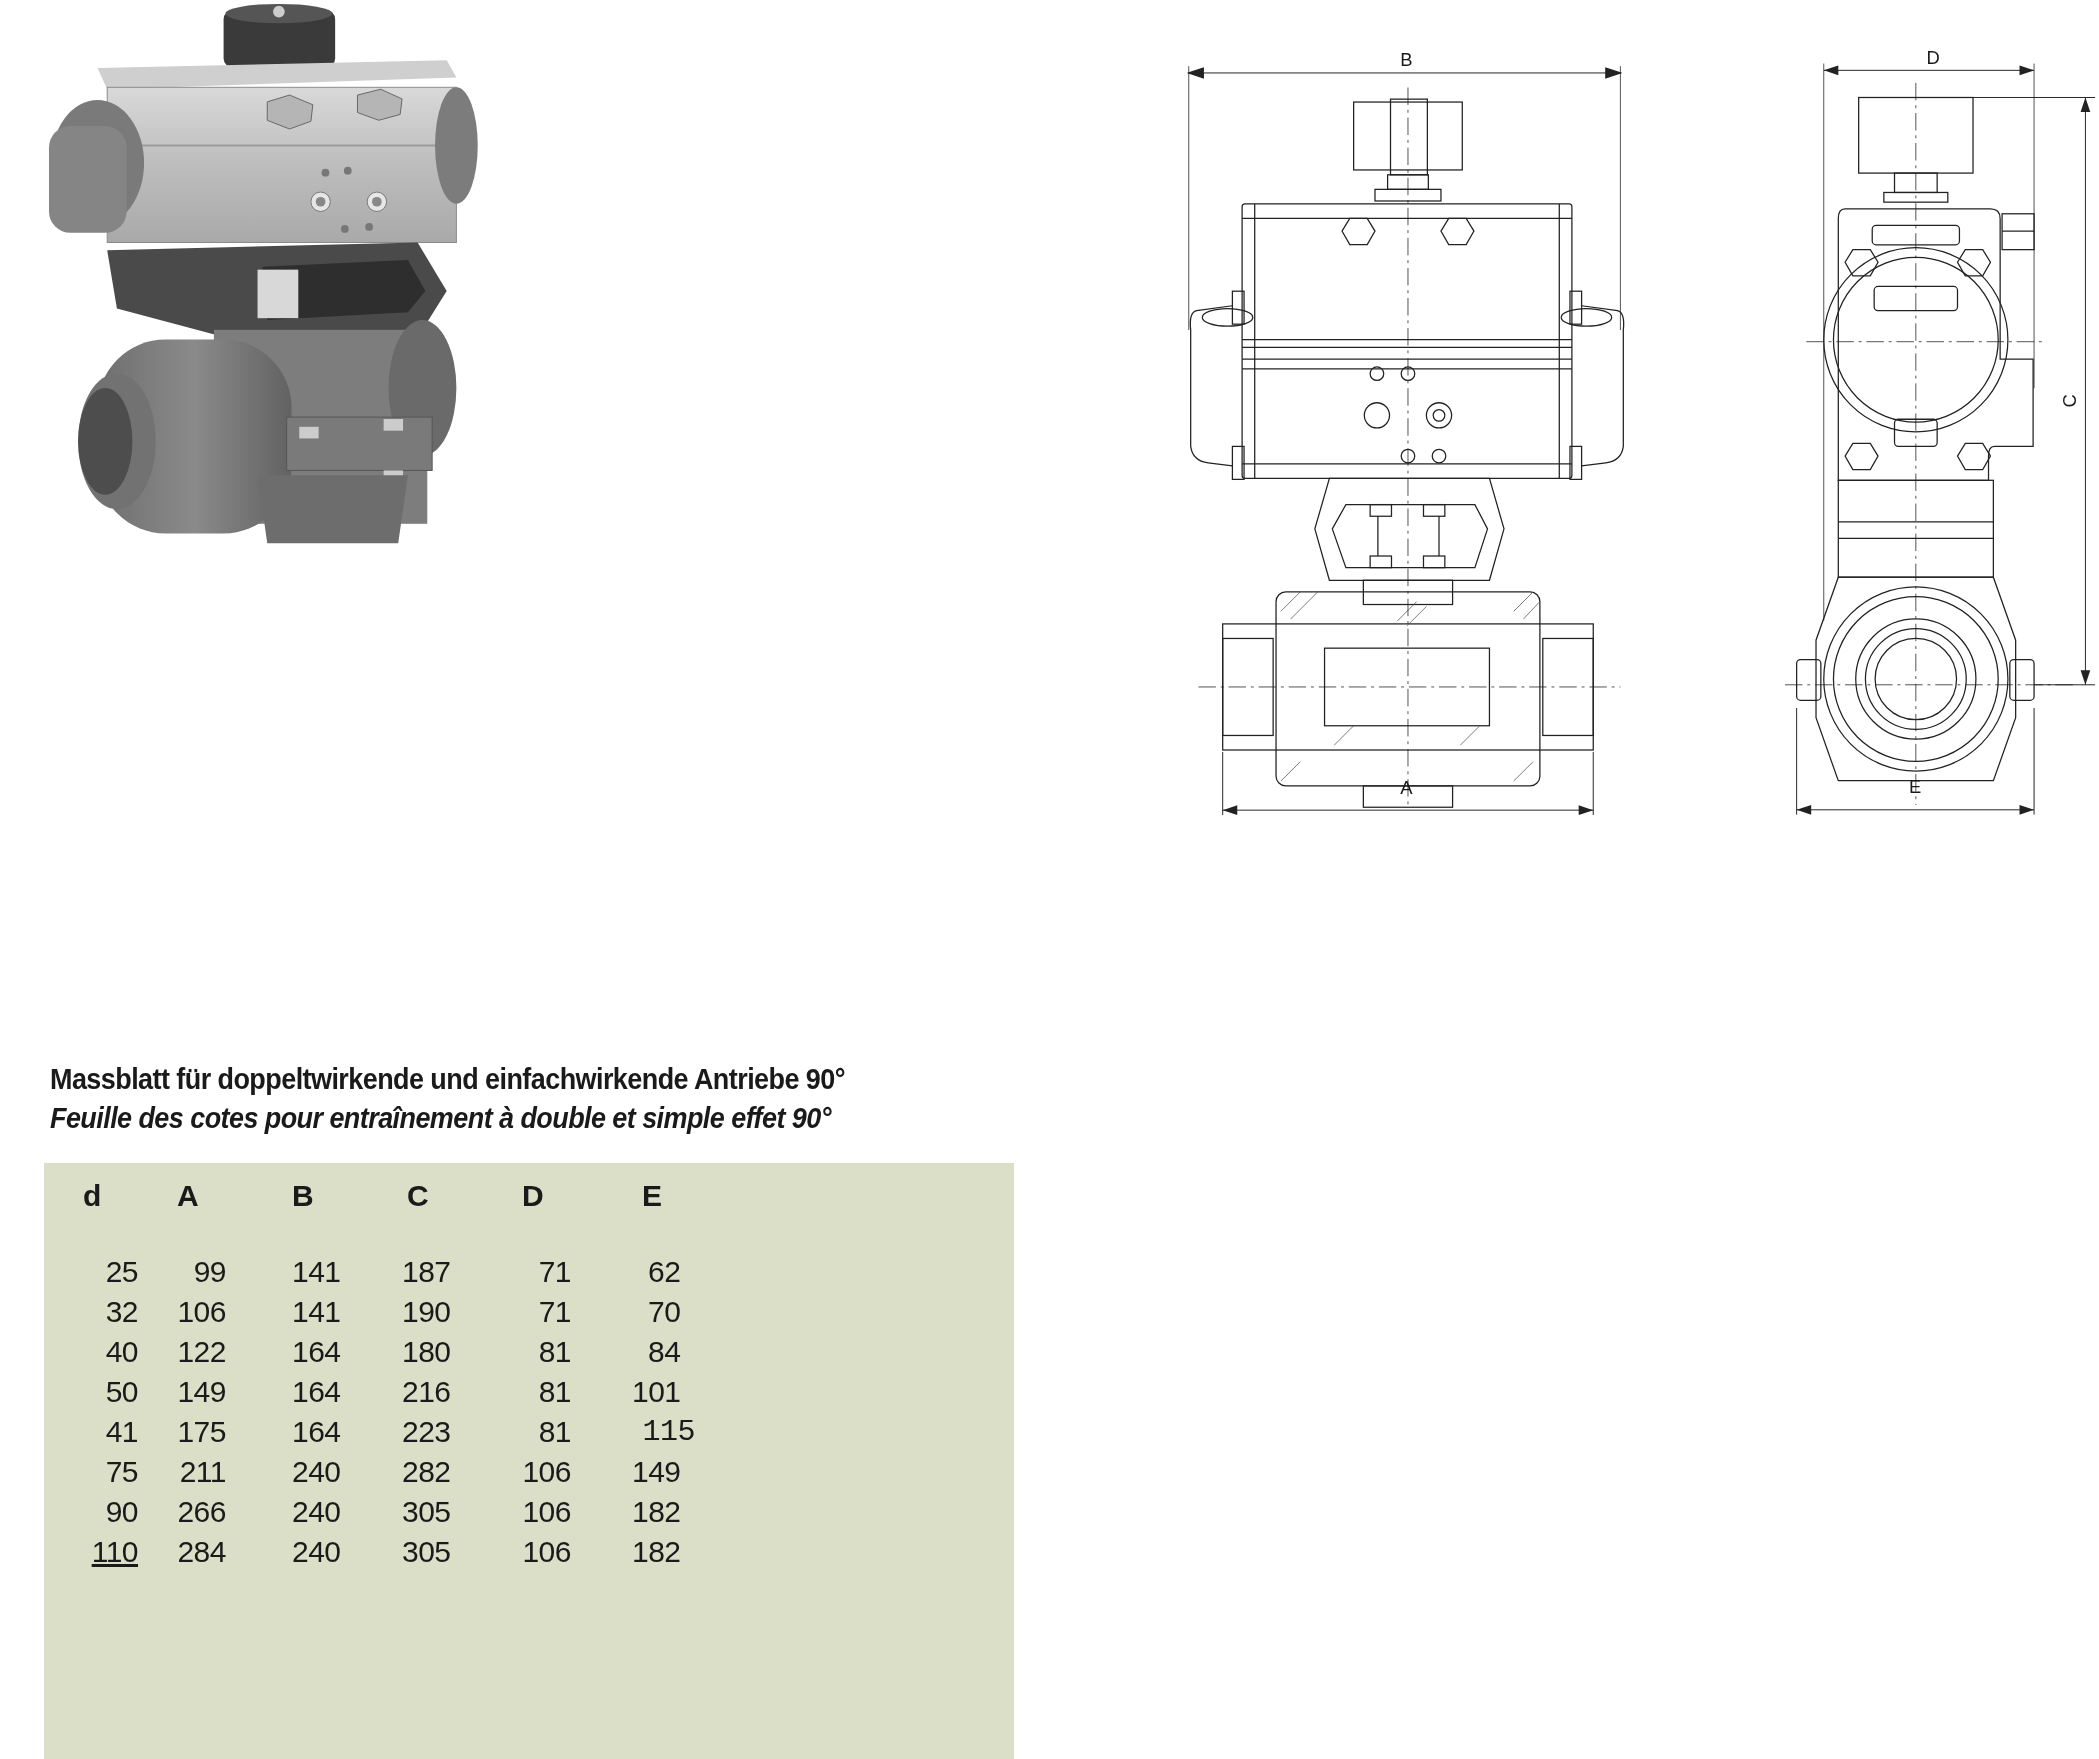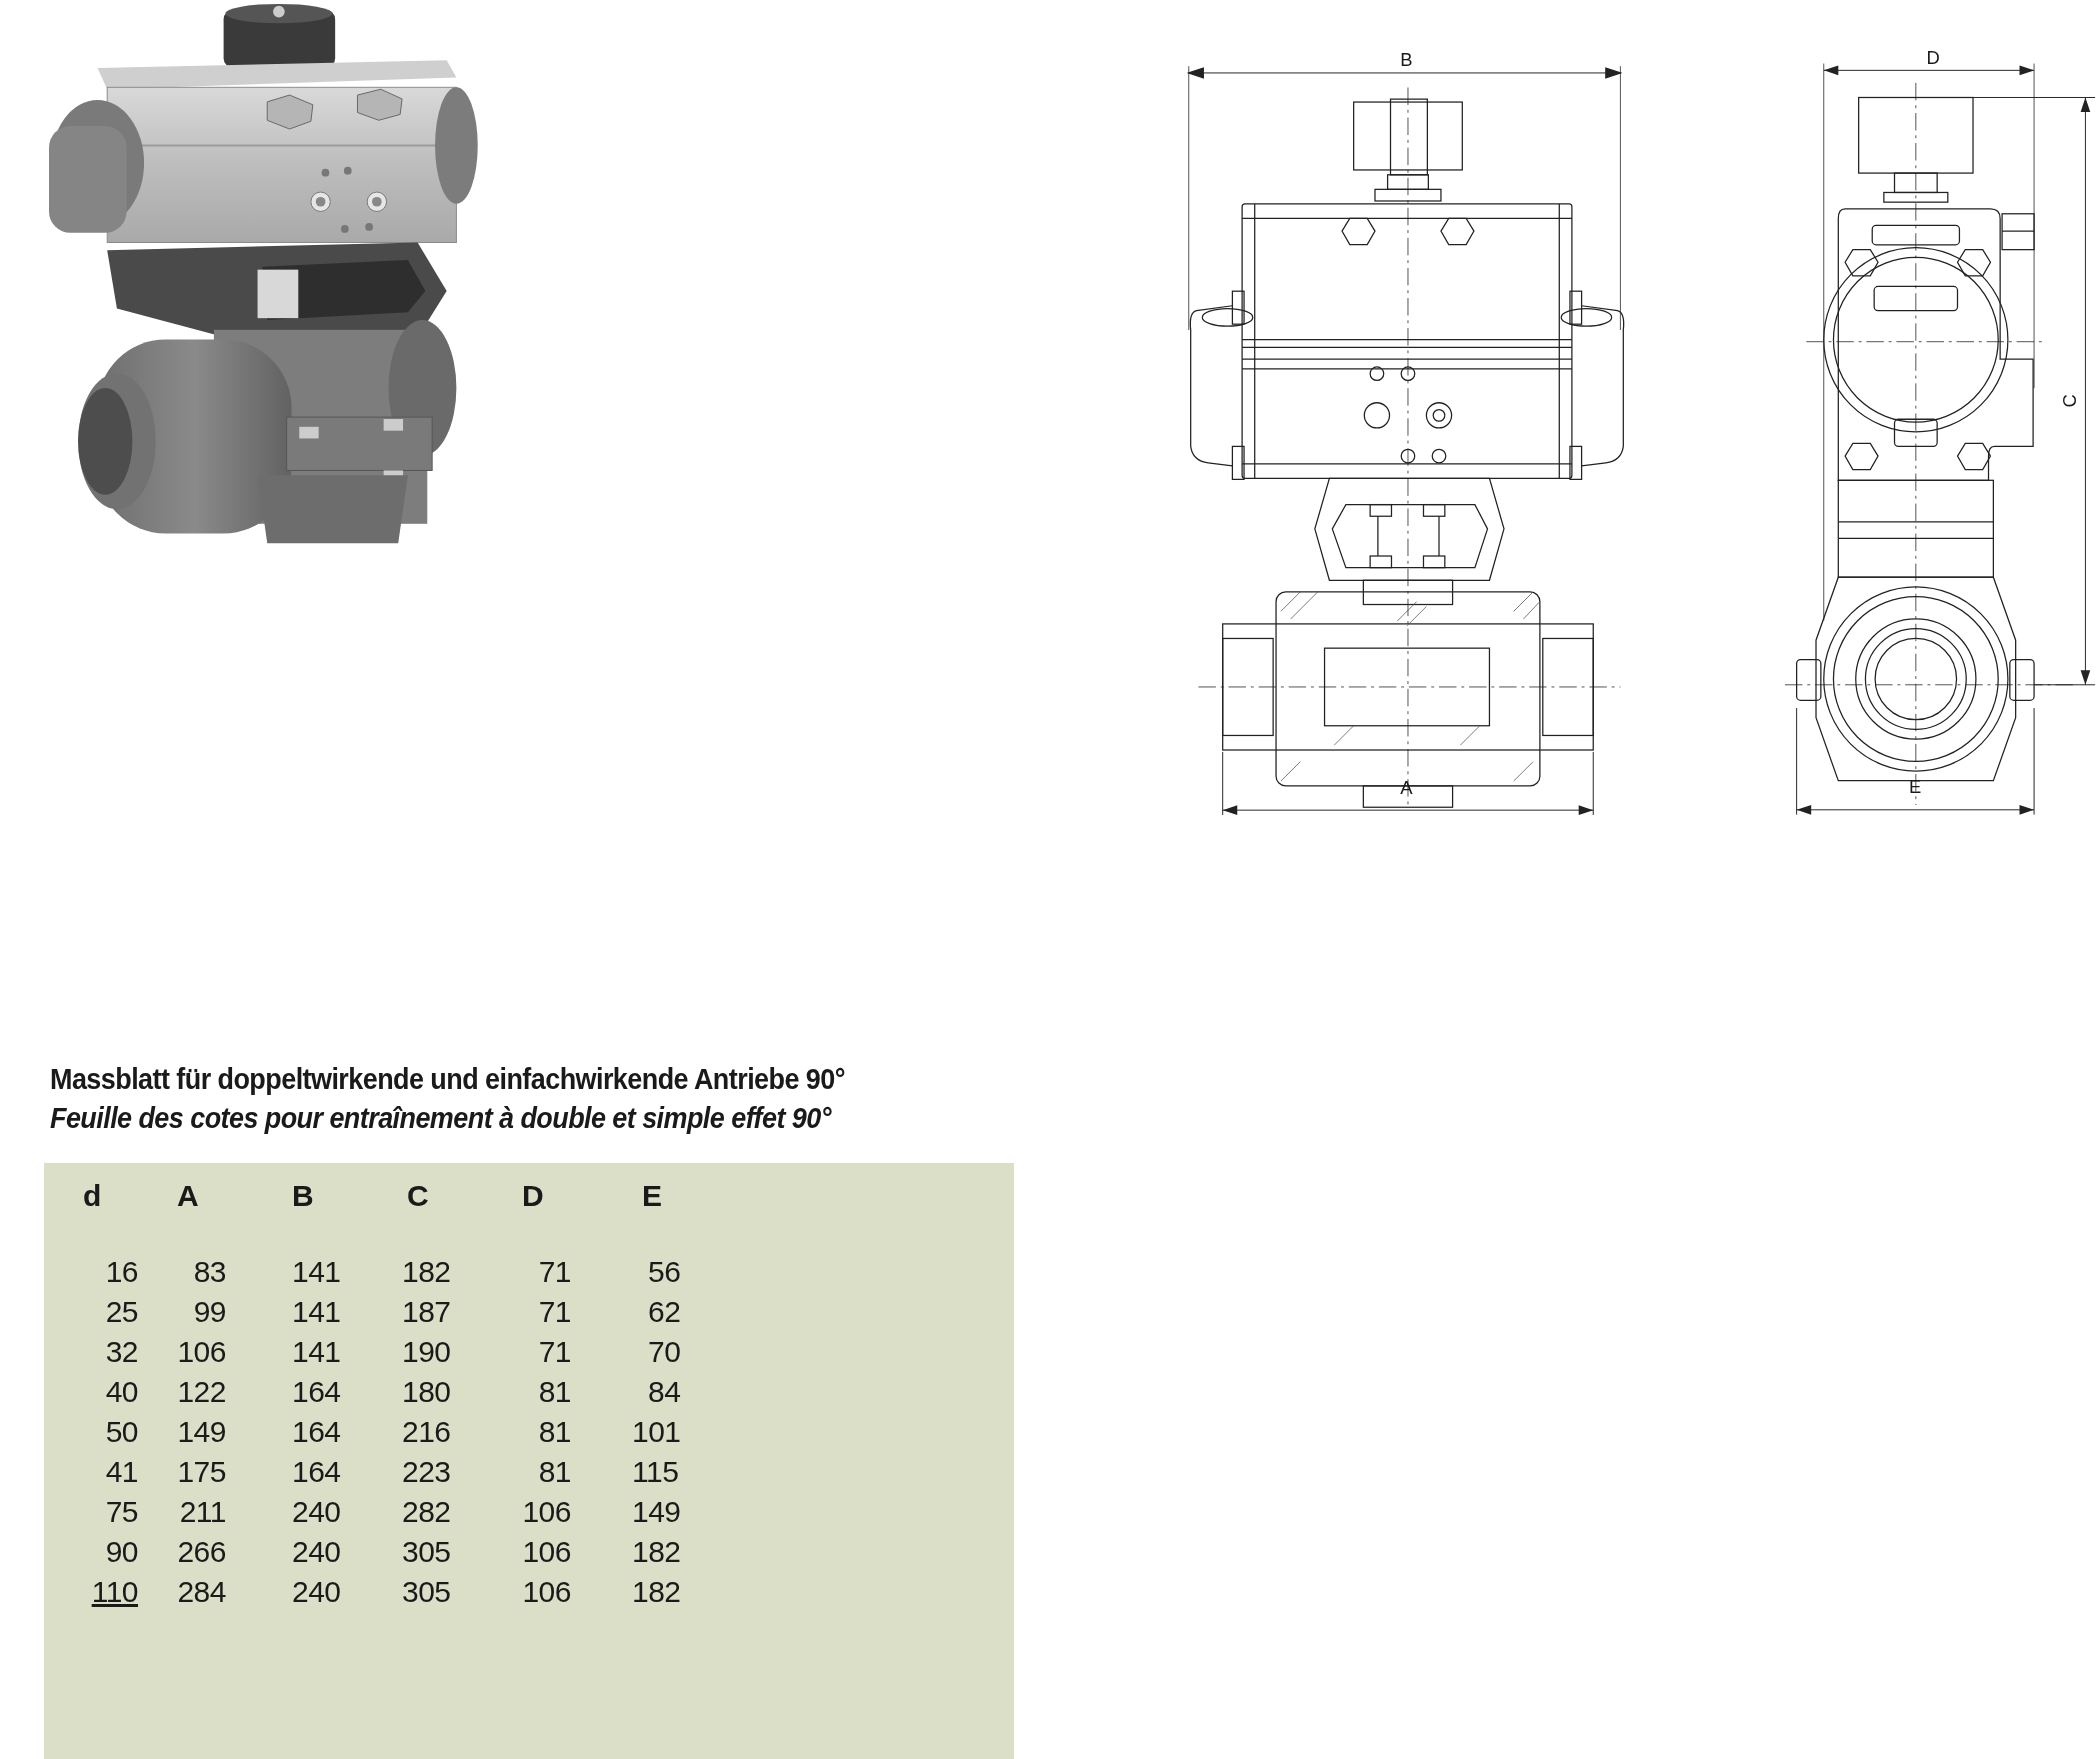--- a/index.html
+++ b/index.html
@@ -274,28 +274,20 @@
         <th style="padding-left:39px">B</th>
         <th style="padding-left:39px">C</th>
         <th style="padding-left:39px">D</th>
         <th style="padding-left:44px">E</th>
       </tr>
     </thead>
     <tbody id="tbody">
       <tr class="spacer">
           <td colspan="6"></td>
         </tr>
-    <tr>
-          <td style="padding-right: 0px;">16</td>
-          <td style="padding-right: 27px;">83</td>
-          <td style="padding-right: 27px; text-align: left; padding-left: 39px;">141</td>
-          <td style="padding-right: 27px; text-align: left; padding-left: 34px;">182</td>
-          <td style="padding-right: 27px;">71</td>
-          <td style="padding-right: 0px; text-align: left; padding-left: 50px;">56</td>
-        </tr>
         <tr>
           <td style="padding-right: 0px;">25</td>
           <td style="padding-right: 27px;">99</td>
           <td style="padding-right: 27px; text-align: left; padding-left: 39px;">141</td>
           <td style="padding-right: 27px; text-align: left; padding-left: 34px;">187</td>
           <td style="padding-right: 27px;">71</td>
           <td style="padding-right: 0px; text-align: left; padding-left: 50px;">62</td>
         </tr>
         <tr>
           <td style="padding-right: 0px;">32</td>
@@ -320,21 +312,21 @@
           <td style="padding-right: 27px; text-align: left; padding-left: 34px;">216</td>
           <td style="padding-right: 27px;">81</td>
           <td style="padding-right: 0px; text-align: left; padding-left: 34px;">101</td>
         </tr>
         <tr>
           <td style="padding-right: 0px;">41</td>
           <td style="padding-right: 27px;">175</td>
           <td style="padding-right: 27px; text-align: left; padding-left: 39px;">164</td>
           <td style="padding-right: 27px; text-align: left; padding-left: 34px;">223</td>
           <td style="padding-right: 27px;">81</td>
-          <td style="padding-right: 0px; text-align: left; padding-left: 34px;">115</td>
+          <td style="padding-right: 0px; text-align: right; padding-left: 34px; font-family: Liberation Mono, monospace;">115</td>
         </tr>
         <tr>
           <td style="padding-right: 0px;">75</td>
           <td style="padding-right: 27px;">211</td>
           <td style="padding-right: 27px; text-align: left; padding-left: 39px;">240</td>
           <td style="padding-right: 27px; text-align: left; padding-left: 34px;">282</td>
           <td style="padding-right: 27px;">106</td>
           <td style="padding-right: 0px; text-align: left; padding-left: 34px;">149</td>
         </tr>
         <tr>

